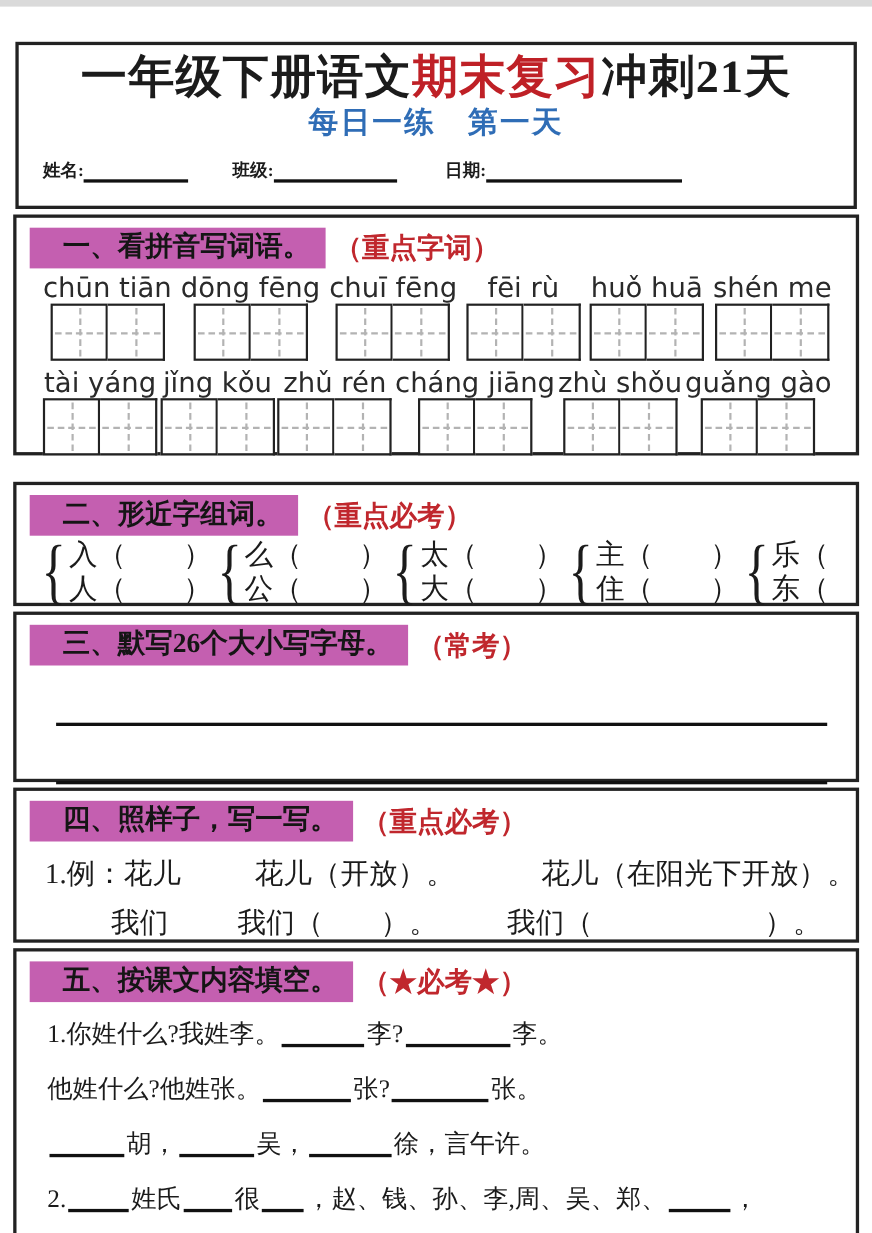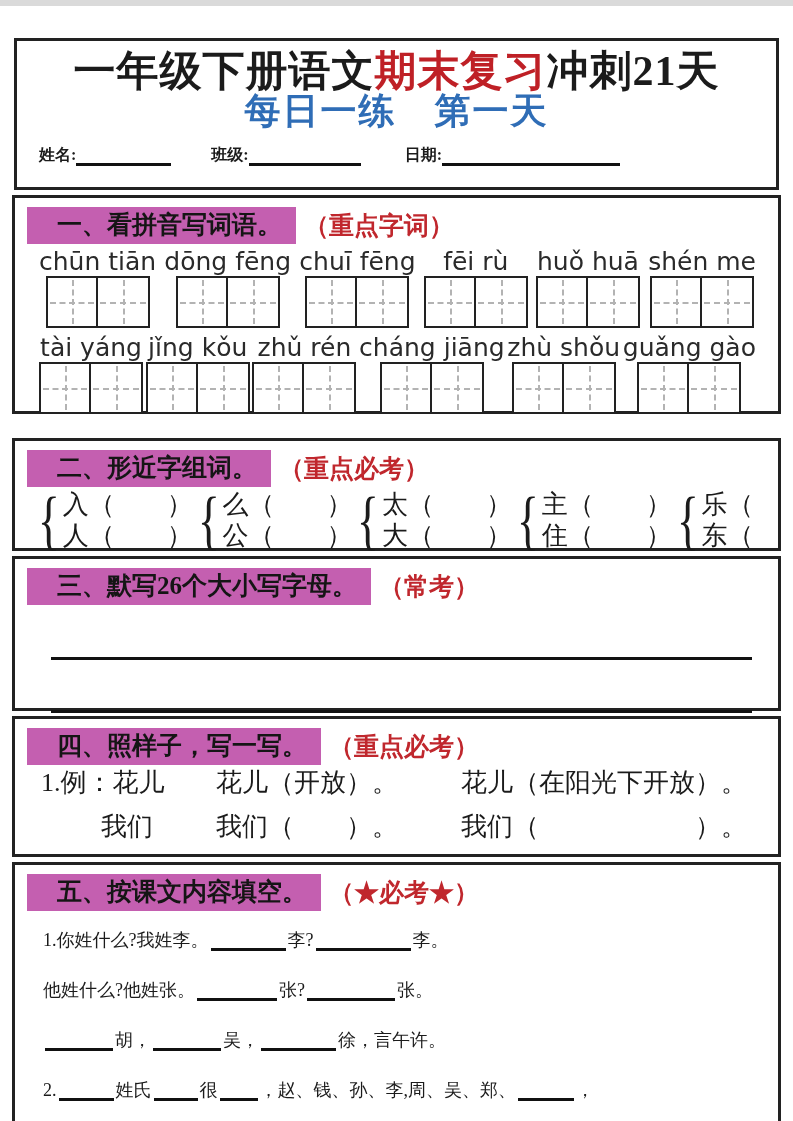--- a/index.html
+++ b/index.html
@@ -16,21 +16,21 @@
     width:793px;height:1121px;position:relative;overflow:hidden;
     font-family:"Liberation Serif","DejaVu Serif",serif;color:var(--ink);
   }
   .top-strip{position:absolute;top:0;left:0;right:0;height:6px;background:#dadada;}
   .page{position:absolute;top:38px;left:12px;width:769px;}
 
   
   .header-box{border:3px solid var(--border);margin:0 2px;height:152px;text-align:center;}
   .title{margin-top:5px;font-size:42px;font-weight:bold;letter-spacing:1px;line-height:50px;white-space:nowrap;}
   .title .red{color:var(--title-red);}
-  .subtitle{font-size:36px;font-weight:bold;color:var(--blue);line-height:30px;letter-spacing:2px;}
+  .subtitle{font-size:27px;font-weight:bold;color:var(--blue);line-height:30px;letter-spacing:2px;}
   .meta{display:flex;align-items:flex-end;margin:8px 0 0 22px;font-size:16px;font-weight:bold;height:32px;text-align:center;}
   .meta .fld{display:flex;align-items:flex-end;}
   .blankline{display:inline-block;border-bottom:3px solid #111;height:26px;}
 
   
   .sec{border:3px solid var(--border);margin-top:5px;position:relative;}
   .sec-head{display:flex;align-items:center;margin:9px 12px 0 12px;}
   .bar{background:var(--pink);color:#151515;font-size:25px;font-weight:bold;
        padding:3px 14px 4px 30px;line-height:30px;white-space:nowrap;text-align:center;}
   .note{color:var(--red);font-size:25px;font-weight:bold;margin-left:8px;white-space:nowrap;}
@@ -57,29 +57,29 @@
 
   
   .sec3{height:155px;}
   .ansline{border-top:3px solid #111;margin-left:36px;margin-right:26px;}
   .ansline.a{margin-top:52px;}
   .ansline.b{margin-top:50px;}
 
   
   .sec4{height:141px;}
   .s4row{display:flex;font-size:26px;line-height:36px;margin-left:26px;white-space:nowrap;}
-  .s4row.r1{}
+  .s4row.r1{margin-top:12px;justify-content:space-between;}
   .s4row.r2{margin-top:8px;}
   .s4c1{width:175px;}
   .s4c2{width:245px;}
   .s4row.r2 .s4c1{padding-left:60px;}
 
   
   .sec5{height:270px;}
-  .s5line{font-size:18px;line-height:42px;margin:8px 0 0 28px;white-space:nowrap;}
+  .s5line{font-size:23px;line-height:42px;margin:8px 0 0 28px;white-space:nowrap;}
   .fill-blank{display:inline-block;border-bottom:3px solid #111;height:10px;position:relative;top:5px;margin:0 2px;}
 </style>
 </head>
 <body>
 
 <div class="top-strip"></div>
 
 <div class="page">
 
   <div class="header-box">

